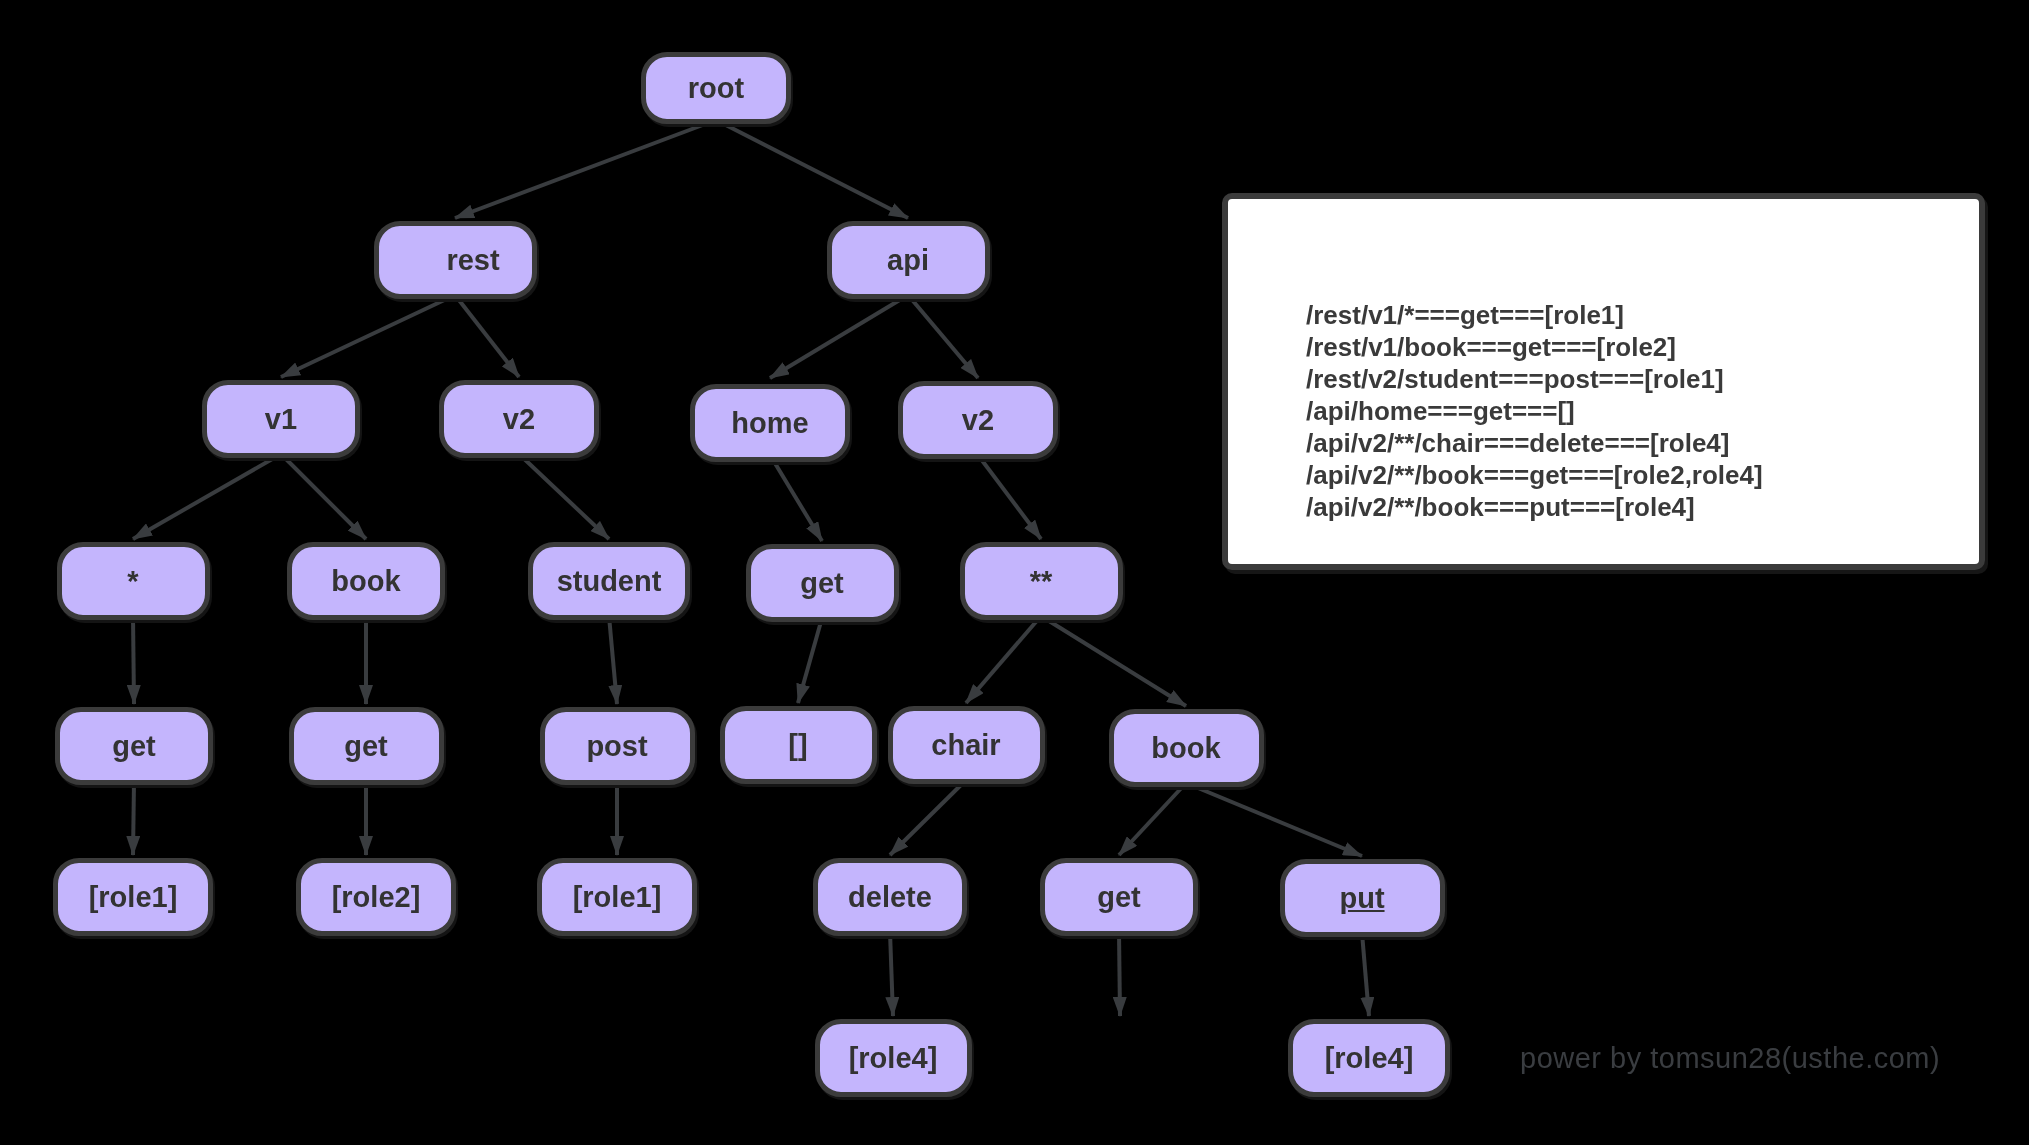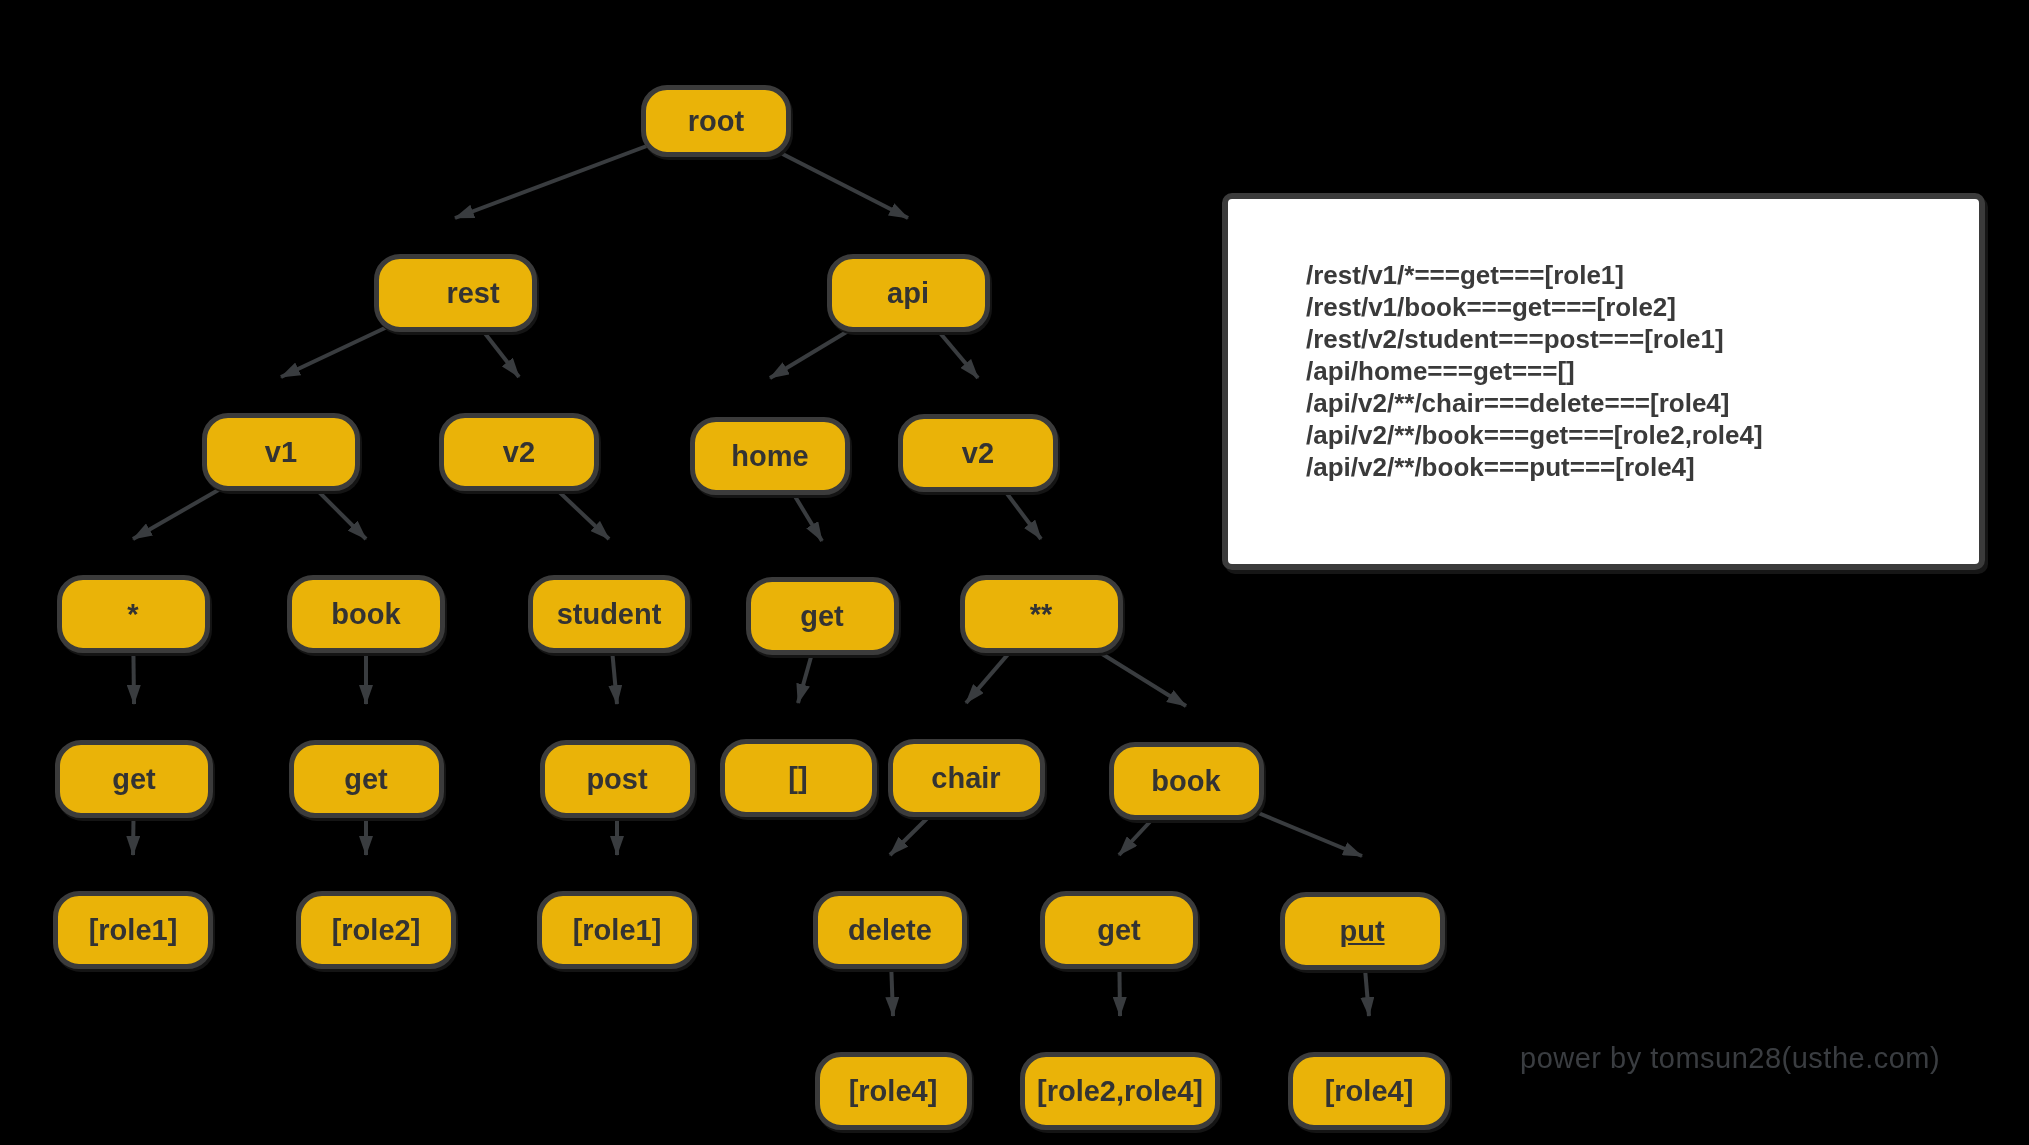--- a/index.html
+++ b/index.html
@@ -22,52 +22,52 @@
     width: 2029px;
     height: 1145px;
   }
   #edges line {
     stroke: #393c3f;
     stroke-width: 4px;
   }
   .node {
     position: absolute;
     box-sizing: border-box;
-    background: #eab308;
+    background: #c4b5fd;
     border: 5px solid #3b3b3b;
     border-radius: 26px;
     display: flex;
     align-items: center;
     justify-content: center;
     font-weight: bold;
     font-size: 29px;
     color: #333333;
     box-shadow: 2px 3px 0 #141414;
     white-space: nowrap;
-    margin-top: 33px;
   }
   .legend {
     position: absolute;
     left: 1222px;
     top: 193px;
     width: 763px;
     height: 377px;
     box-sizing: border-box;
     background: #ffffff;
     border: 6px solid #3b3b3b;
     border-radius: 10px;
     box-shadow: 3px 4px 0 #161616;
   }
   .legend-lines {
     padding: 60px 20px 0 78px;
     font-weight: bold;
     font-size: 26px;
     line-height: 32px;
     color: #3a3a3a;
     white-space: nowrap;
+    margin-top: 40px;
   }
   .watermark {
     position: absolute;
     left: 1520px;
     top: 1042px;
     font-size: 29px;
     font-weight: normal;
     color: #3a3d41;
     letter-spacing: 0.5px;
   }
@@ -141,15 +141,14 @@
     <div class="node" style="left: 719.5px; top: 706px; width: 157px; height: 78px;">[]</div>
     <div class="node" style="left: 887.5px; top: 706px; width: 157px; height: 78px;">chair</div>
     <div class="node" style="left: 1108.5px; top: 709px; width: 155px; height: 78px;">book</div>
     <div class="node" style="left: 53px; top: 858px; width: 160px; height: 78px;">[role1]</div>
     <div class="node" style="left: 296px; top: 858px; width: 160px; height: 78px;">[role2]</div>
     <div class="node" style="left: 537px; top: 858px; width: 160px; height: 78px;">[role1]</div>
     <div class="node" style="left: 813px; top: 858px; width: 154px; height: 78px;">delete</div>
     <div class="node" style="left: 1040px; top: 858px; width: 158px; height: 78px;">get</div>
     <div class="node" style="left: 1279.5px; top: 859px; width: 165px; height: 78px; text-decoration: underline;">put</div>
     <div class="node" style="left: 814.5px; top: 1019px; width: 157px; height: 78px;">[role4]</div>
-    <div class="node" style="left: 1020px; top: 1019px; width: 200px; height: 78px;">[role2,role4]</div>
     <div class="node" style="left: 1288px; top: 1019px; width: 162px; height: 78px;">[role4]</div>
   </div>
 
 </body></html>

